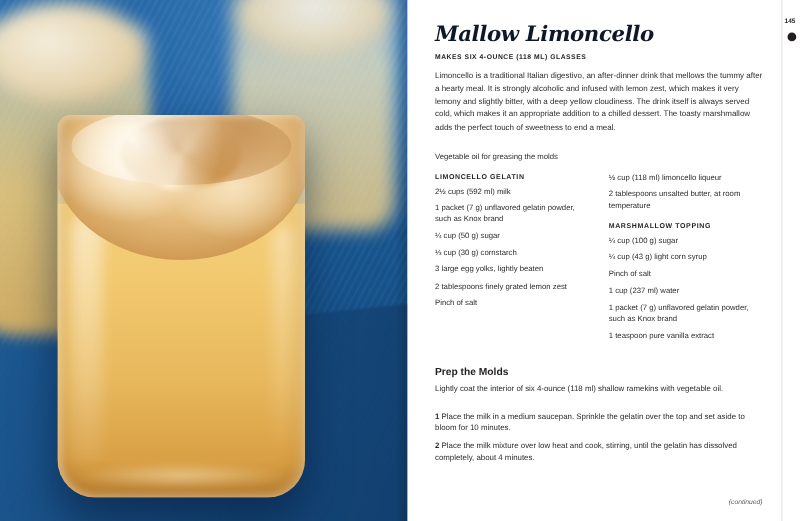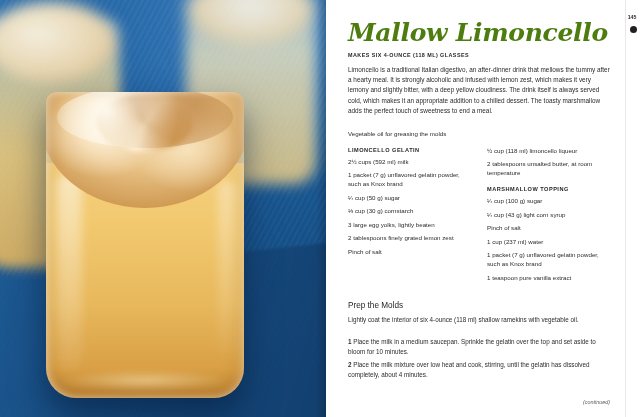--- a/index.html
+++ b/index.html
@@ -207,23 +207,23 @@
     height: 417px;
     background: #ffffff;
     padding: 20px 30px 0 22px;
     box-sizing: border-box;
     color: #231f20;
   }
   .recipe-title {
     font-family: "DejaVu Serif", serif;
     font-weight: bold;
     font-style: italic;
-    font-size: 25px;
+    font-size: 17px;
     line-height: 1.02;
-    color: #4d7c0f;
+    color: #0f172a;
     letter-spacing: -0.3px;
     margin: 0 0 6px 0;
   }
   .yield-line {
     font-size: 5.4px;
     font-weight: bold;
     letter-spacing: 0.45px;
     color: #231f20;
     margin-bottom: 7px;
   }
@@ -256,21 +256,21 @@
   }
   .ing-item {
     font-size: 6.2px;
     line-height: 1.45;
     margin-bottom: 4.5px;
     color: #2b2b2b;
   }
 
   .section-head {
     font-family: "Liberation Sans", sans-serif;
-    font-weight: normal;
+    font-weight: bold;
     font-size: 8.2px;
     color: #231f20;
     margin: 0 0 5px 0;
   }
   .step {
     font-size: 6.3px;
     line-height: 1.55;
     margin: 0 0 4px 0;
     color: #2b2b2b;
   }

